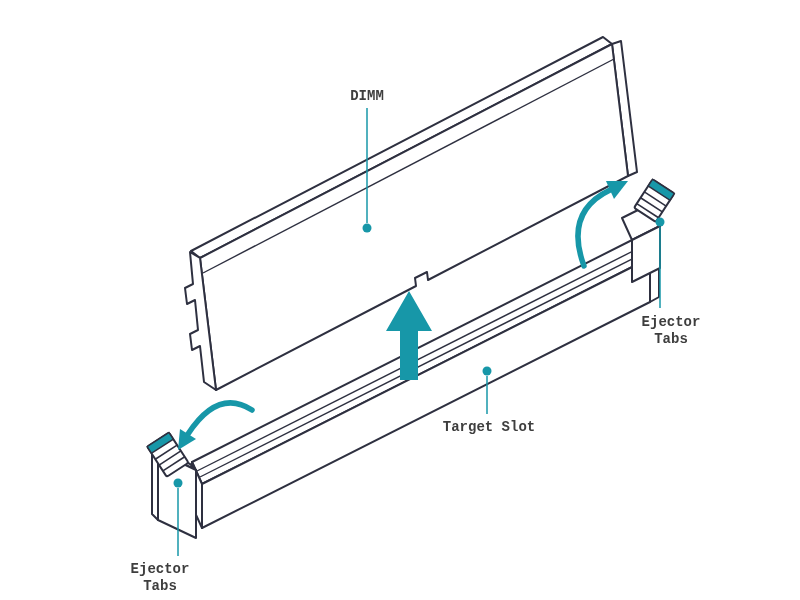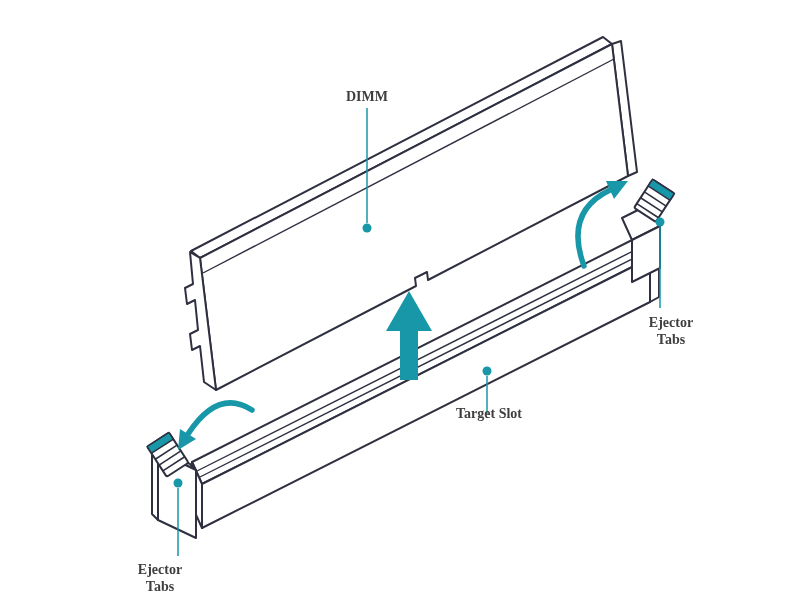--- a/index.html
+++ b/index.html
@@ -10,21 +10,21 @@
   .stage svg { position:absolute; left:0; top:0; }
   .fw { fill:#ffffff; stroke:var(--outline); stroke-width:2; stroke-linejoin:round; }
   .ln { stroke:var(--outline); stroke-width:1.6; fill:none; stroke-linejoin:round; }
   .thin { stroke:var(--outline); stroke-width:1.4; fill:none; }
   .accent-fill { fill:var(--accent); }
   .grip { fill:var(--accent); stroke:var(--outline); stroke-width:1.4; }
   .leader { stroke:var(--accent); stroke-width:1.5; }
   .arrow-path { stroke:var(--accent); stroke-width:5.5; fill:none; stroke-linecap:round; }
   .label { position:absolute; transform:translateX(-50%); text-align:center;
            font-size:14px; line-height:17px; font-weight:600; color:var(--text);
-           font-family:Liberation Serif, serif; white-space:nowrap; }
+           font-family:Liberation Mono, monospace; white-space:nowrap; }
 </style>
 </head>
 <body>
 
 <div class="stage">
 
   <svg width="800" height="600" viewBox="0 0 800 600">
 
     <g>
       <polygon class="fw" points="192,462 640,236 650,258 202,484"></polygon>
@@ -103,21 +103,21 @@
 
   <div class="label" style="left:367px; top:88px;">
     <div>DIMM</div>
   </div>
 
   <div class="label" style="left:671px; top:314px;">
     <div>Ejector</div>
     <div>Tabs</div>
   </div>
 
-  <div class="label" style="left:489px; top:405px;">
+  <div class="label" style="left:489px; top:419px;">
     <div>Target Slot</div>
   </div>
 
   <div class="label" style="left:160px; top:561px;">
     <div>Ejector</div>
     <div>Tabs</div>
   </div>
 
 </div>
 

